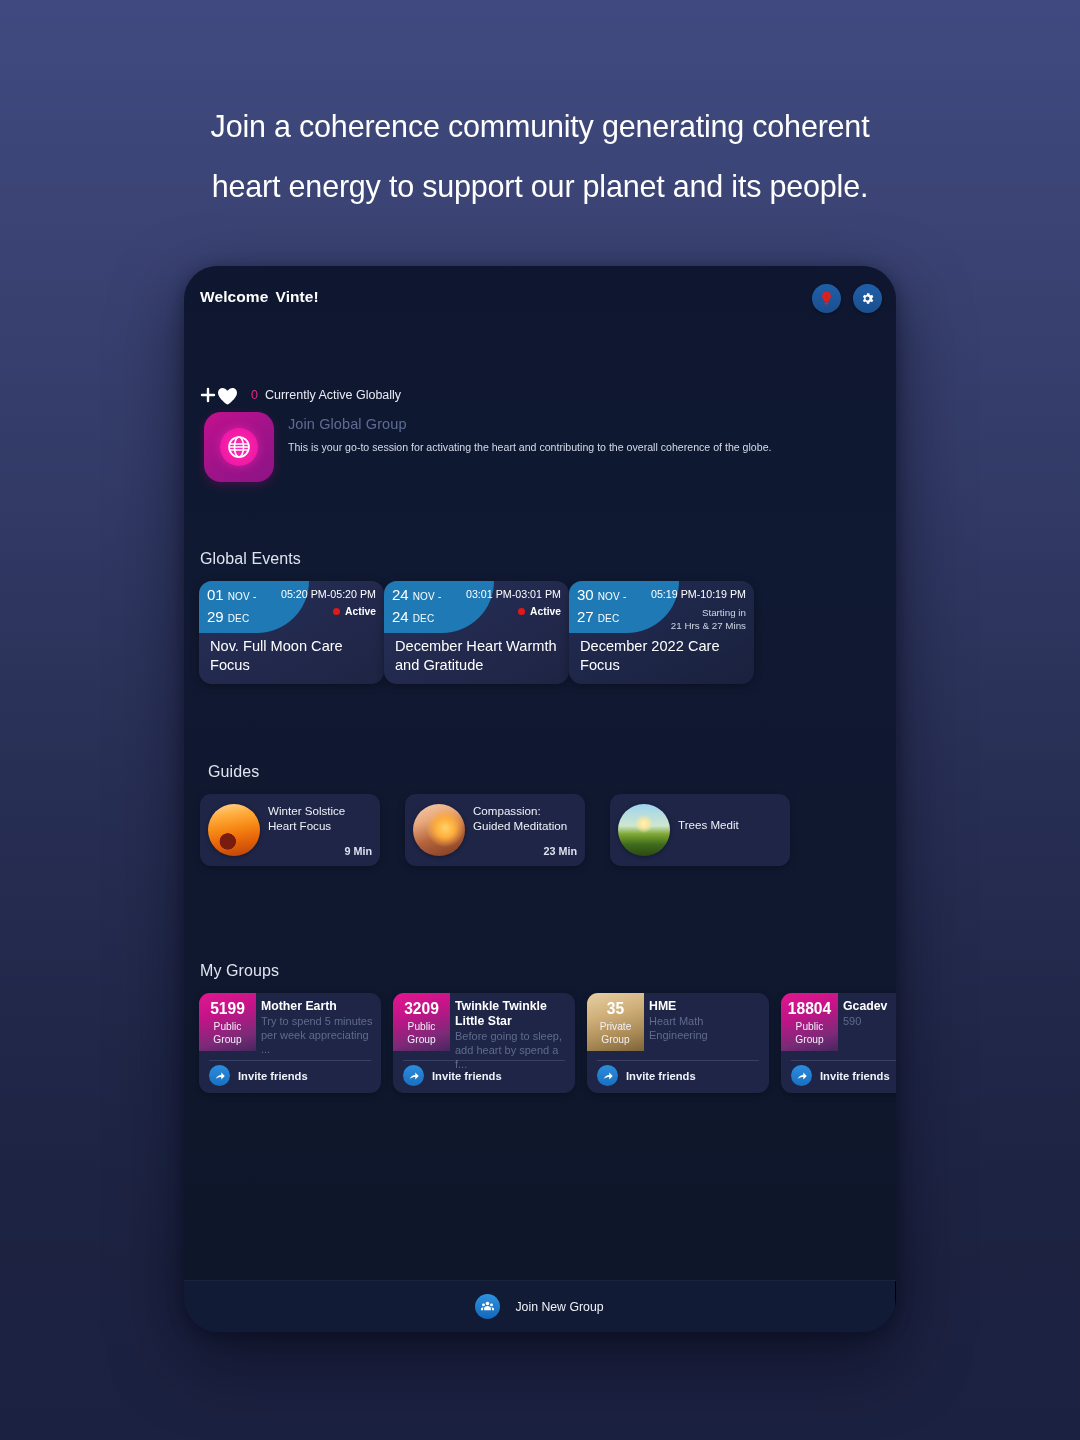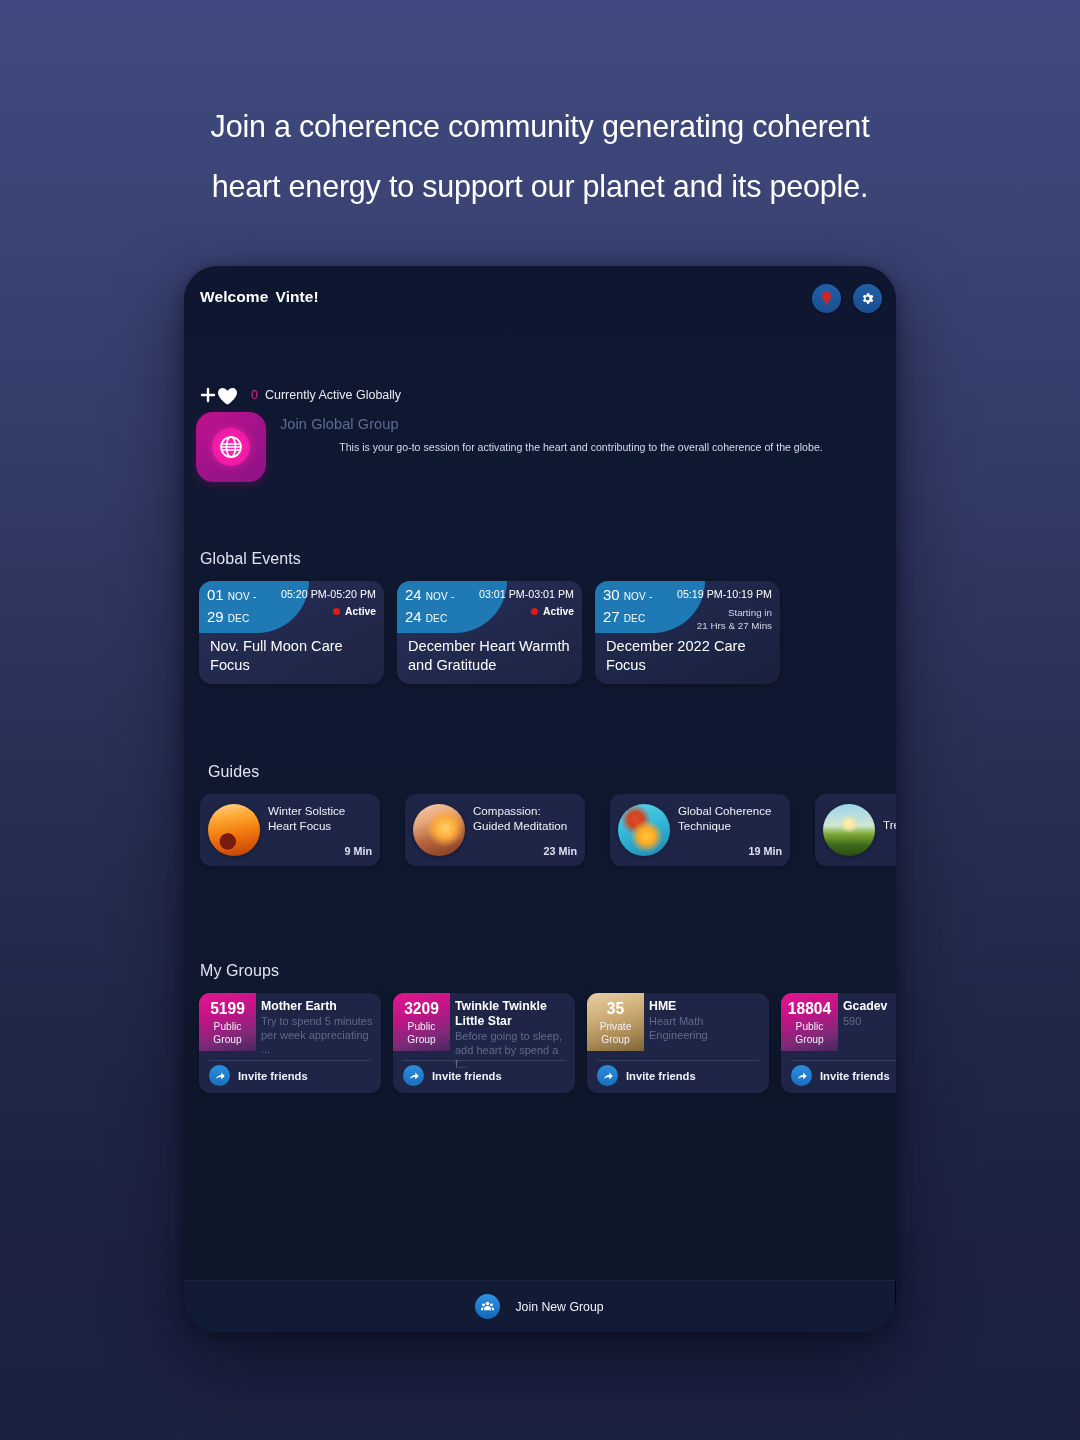--- a/index.html
+++ b/index.html
@@ -54,47 +54,47 @@
   .active-row{
     position:absolute; left:14px; top:118px;
     display:flex; align-items:center; gap:7px;
   }
   .plus-heart{ position:relative; width:46px; height:22px; display:flex; align-items:center; }
   .count{ color:#e12a82; font-size:12.5px; font-weight:500; }
   .active-label{ color:#e9ecf5; font-size:12.5px; font-weight:400; }
 
   
   .gg{
-    position:absolute; left:12px; top:146px; right:14px; height:86px;
+    position:absolute; left:20px; top:146px; right:14px; height:86px;
   }
   .gg-tile{
     position:absolute; left:0; top:0; width:70px; height:70px;
     border-radius:17px;
     background:linear-gradient(145deg,#c3118e 0%,#a3138a 45%,#8c1486 100%);
     display:flex; align-items:center; justify-content:center;
     box-shadow:0 3px 10px rgba(150,10,110,.35);
   }
   .gg-globe{
     width:38px; height:38px; border-radius:50%;
     background:radial-gradient(circle at 50% 50%,#ff27b6 0%,#f31ba6 60%,#e114a0 100%);
     display:flex; align-items:center; justify-content:center;
     box-shadow:0 0 10px rgba(255,40,180,.55);
   }
   .gg-text{ position:absolute; left:84px; top:4px; right:0; }
   .gg-title{ color:#5e6c92; font-size:14.5px; font-weight:400; letter-spacing:.1px; }
-  .gg-desc{ color:#d5dbe9; font-size:10.6px; font-weight:400; margin-top:8px; line-height:14px;text-align:center; }
+  .gg-desc{ color:#d5dbe9; font-size:10.6px; font-weight:400; margin-top:8px; line-height:14px; }
 
   
   .sec-title{ color:#dfe4f0; font-size:16px; font-weight:400; letter-spacing:.1px; }
 
   
   .events-sec{ position:absolute; left:0; top:284px; width:100%; }
   .events-sec .sec-title{ margin-left:16px; }
   .ev-row{
-    display:flex; gap:13px; margin-top:13px; padding-left:15px;
+    display:flex; margin-top:13px; padding-left:15px;
   }
   .ev-card{
     position:relative; flex:0 0 auto; width:185px; min-height:103px;
     background:linear-gradient(150deg,#29305a 0%,#232a4f 45%,#1d2443 100%);
     border-radius:13px; overflow:hidden;
     box-shadow:0 2px 8px rgba(0,0,0,.3);
   }
   .ev-card.plain{ background:linear-gradient(150deg,#222a52 0%,#1e2648 55%,#1a213d 100%); }
   .ev-date{
     position:absolute; left:0; top:0; width:110px; height:52px;
@@ -340,27 +340,20 @@
         </div>
 
         <div class="gd-card">
           <div class="gd-thumb thumb-b"></div>
           <div class="gd-text">
             <div class="gd-name">Compassion: Guided Meditation</div>
             <div class="gd-min">23 Min</div>
           </div>
         </div>
 
-        <div class="gd-card">
-          <div class="gd-thumb thumb-c"></div>
-          <div class="gd-text">
-            <div class="gd-name">Global Coherence Technique</div>
-            <div class="gd-min">19 Min</div>
-          </div>
-        </div>
 
         <div class="gd-card">
           <div class="gd-thumb thumb-d"></div>
           <div class="gd-text">
             <div class="gd-name">Trees Medit</div>
             <div class="gd-min"></div>
           </div>
         </div>
 
       </div>

